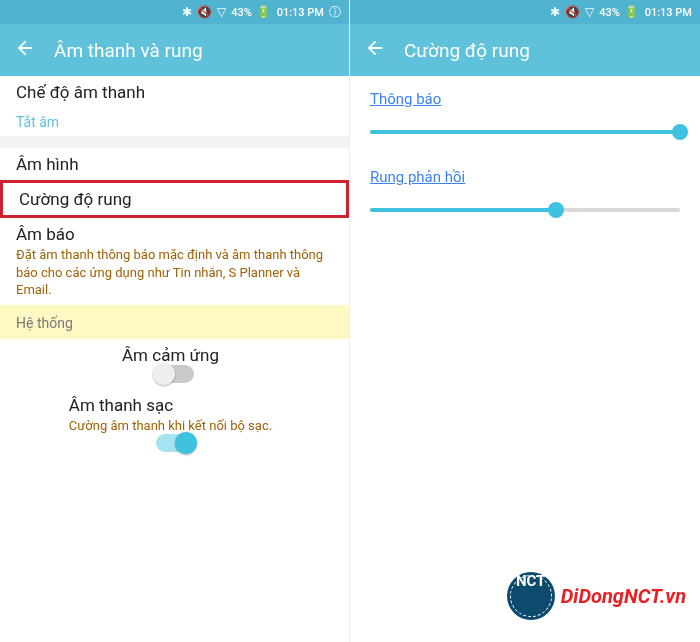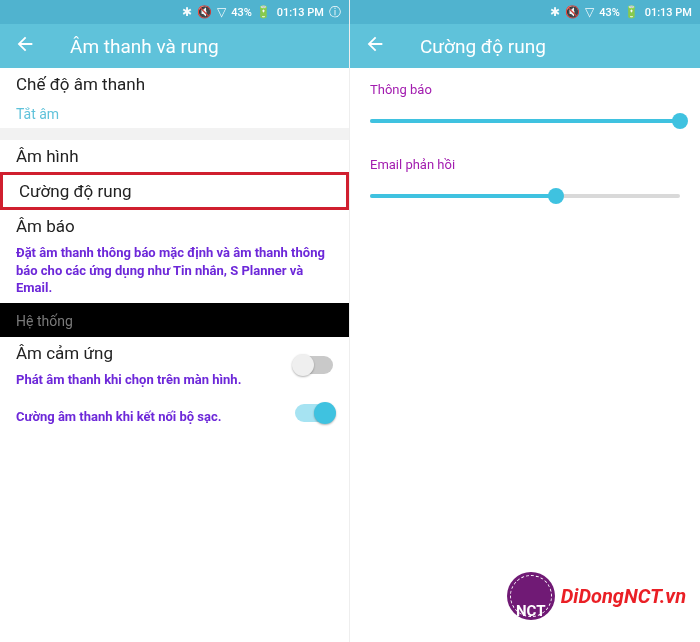--- a/index.html
+++ b/index.html
@@ -30,50 +30,51 @@
     align-items: center;
     justify-content: flex-end;
     gap: 5px;
     padding: 0 8px;
     font-size: 11px;
     font-weight: 500;
   }
   .status-bar .spacer { flex: 1; }
   .status-glyph { font-size: 12px; opacity: 0.95; line-height: 1; }
   .header {
-    height: 44px;
+    height: 52px;
     background: #5fc2da;
     color: #fff;
     display: flex;
     align-items: center;
     padding: 0 14px;
-    gap: 34px;
+    gap: 18px;
     text-align: right;
   }
   .header .back-arrow svg { width: 22px; height: 22px; }
   .header .title { font-size: 19px; font-weight: 400; }
   .content { flex: 1; overflow: hidden; }
   .row {
     padding: 6px 16px;
     background: #fff;
   }
   .row .title-text { font-size: 17px; color: #222; }
   .row .value-text { font-size: 14px; color: #5fc2da; margin-top: 12px; }
-  .row .desc-text { font-size: 13px; color: #6d28d9; line-height: 1.35; margin-top: 8px; font-weight: bold; }
+  .row .desc-text { font-size: 13px; color: #a16207; line-height: 1.35; margin-top: 2px; }
   .gap { height: 12px; background: #f2f2f2; }
   .section-header {
     padding: 10px 16px 8px;
-    background: #000000;
+    background: #fef9c3;
     color: #7a7a7a;
     font-size: 14px;
   }
   .row.with-toggle {
     display: flex;
     align-items: center;
     justify-content: space-between;
+    flex-direction: column;
   }
   .row.with-toggle .text-block { flex: 1; padding-right: 8px; }
   .highlight {
     border: 3px solid #d01f2f;
   }
   .toggle {
     width: 38px; height: 18px;
     border-radius: 20px;
     position: relative;
     flex-shrink: 0;
@@ -85,21 +86,21 @@
     top: -2px;
     box-shadow: 0 1px 2px rgba(0,0,0,.3);
   }
   .toggle.off { background: #c9c9c9; }
   .toggle.off .knob { left: -3px; background: #efefef; }
   .toggle.on { background: #a6e3f2; }
   .toggle.on .knob { right: -3px; background: #3fc2e0; }
   .slider-block {
     padding: 14px 20px 20px;
   }
-  .slider-label { font-size: 13px; color: #a21caf; margin-bottom: 22px; }
+  .slider-label { font-size: 15px; color: #3b82f6; margin-bottom: 22px; text-decoration: underline; }
   .slider {
     position: relative;
     height: 4px;
     background: #d9d9d9;
     border-radius: 2px;
   }
   .slider .fill {
     position: absolute;
     left: 0; top: 0; bottom: 0;
     background: #3fc2e0;
@@ -116,24 +117,24 @@
   .watermark {
     position: absolute;
     right: 14px;
     bottom: 22px;
     display: flex;
     align-items: center;
     gap: 6px;
   }
   .watermark .logo {
     width: 48px; height: 48px;
-    background: #701a75;
-    border-radius: 50%;
-    display: flex;
-    align-items: flex-end;
+    background: #0c4a6e;
+    border-radius: 50%;
+    display: flex;
+    align-items: flex-start;
     justify-content: center;
     color: #fff;
     font-weight: 700;
     font-size: 15px;
     position: relative;
   }
   .watermark .logo::before {
     content: "";
     position: absolute;
     inset: 3px;
@@ -183,28 +184,28 @@
       <div class="title-text">Cường độ rung</div>
     </div>
     <div class="row">
       <div class="title-text">Âm báo</div>
       <div class="desc-text">Đặt âm thanh thông báo mặc định và âm thanh thông báo cho các ứng dụng như Tin nhắn, S Planner và Email.</div>
     </div>
     <div class="section-header">Hệ thống</div>
     <div class="row with-toggle">
       <div class="text-block">
         <div class="title-text">Âm cảm ứng</div>
-        <div class="desc-text">Phát âm thanh khi chọn trên màn hình.</div>
       </div>
       <div class="toggle off">
           <div class="knob"></div>
         </div>
     </div>
     <div class="row with-toggle">
       <div class="text-block">
+        <div class="title-text">Âm thanh sạc</div>
         <div class="desc-text">Cường âm thanh khi kết nối bộ sạc.</div>
       </div>
       <div class="toggle on">
           <div class="knob"></div>
         </div>
     </div>
   </div>
 </div>
 
 <div class="phone right">
@@ -227,21 +228,21 @@
   </div>
   <div class="content">
     <div class="slider-block">
       <div class="slider-label">Thông báo</div>
       <div class="slider">
         <div class="fill" style="width:100%"></div>
         <div class="thumb" style="left:100%"></div>
       </div>
     </div>
     <div class="slider-block">
-      <div class="slider-label">Email phản hồi</div>
+      <div class="slider-label">Rung phản hồi</div>
       <div class="slider">
         <div class="fill" style="width:60%"></div>
         <div class="thumb" style="left:60%"></div>
       </div>
     </div>
   </div>
 </div>
 
 <div class="watermark">
   <div class="logo">

